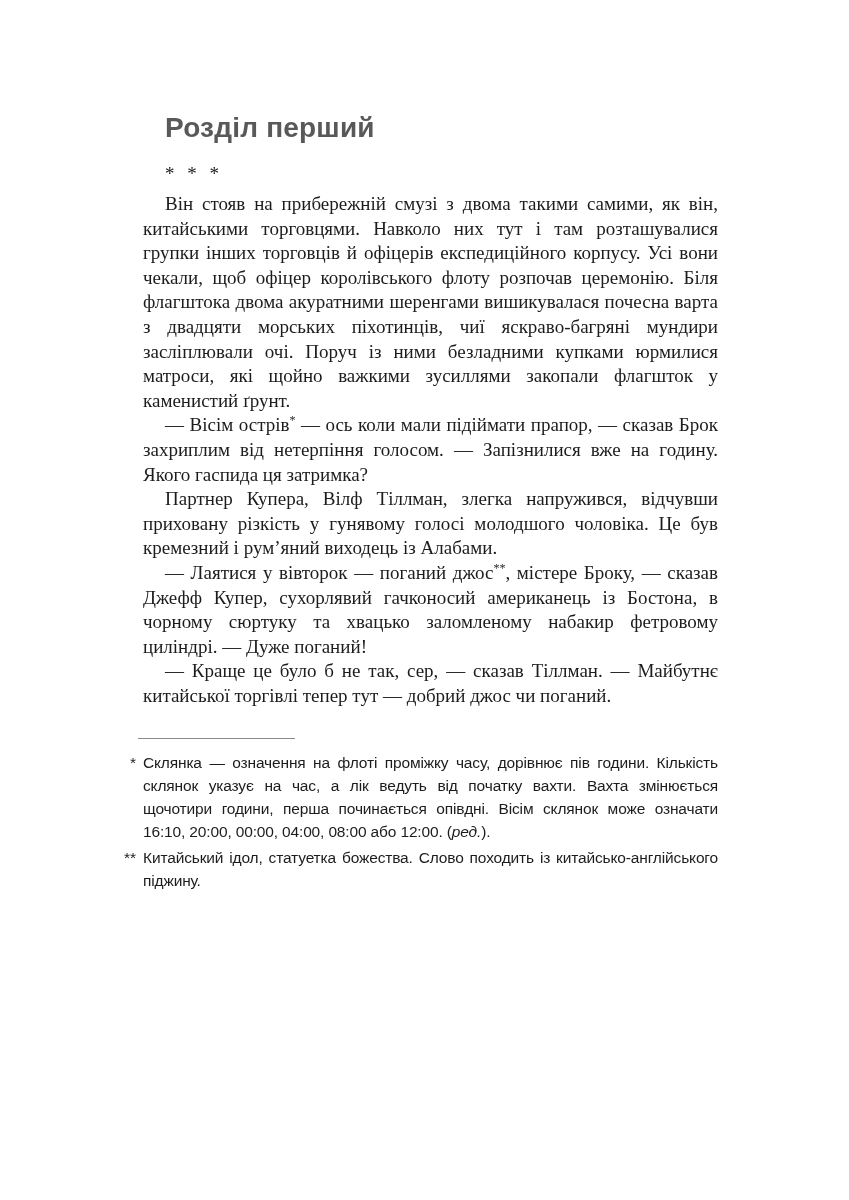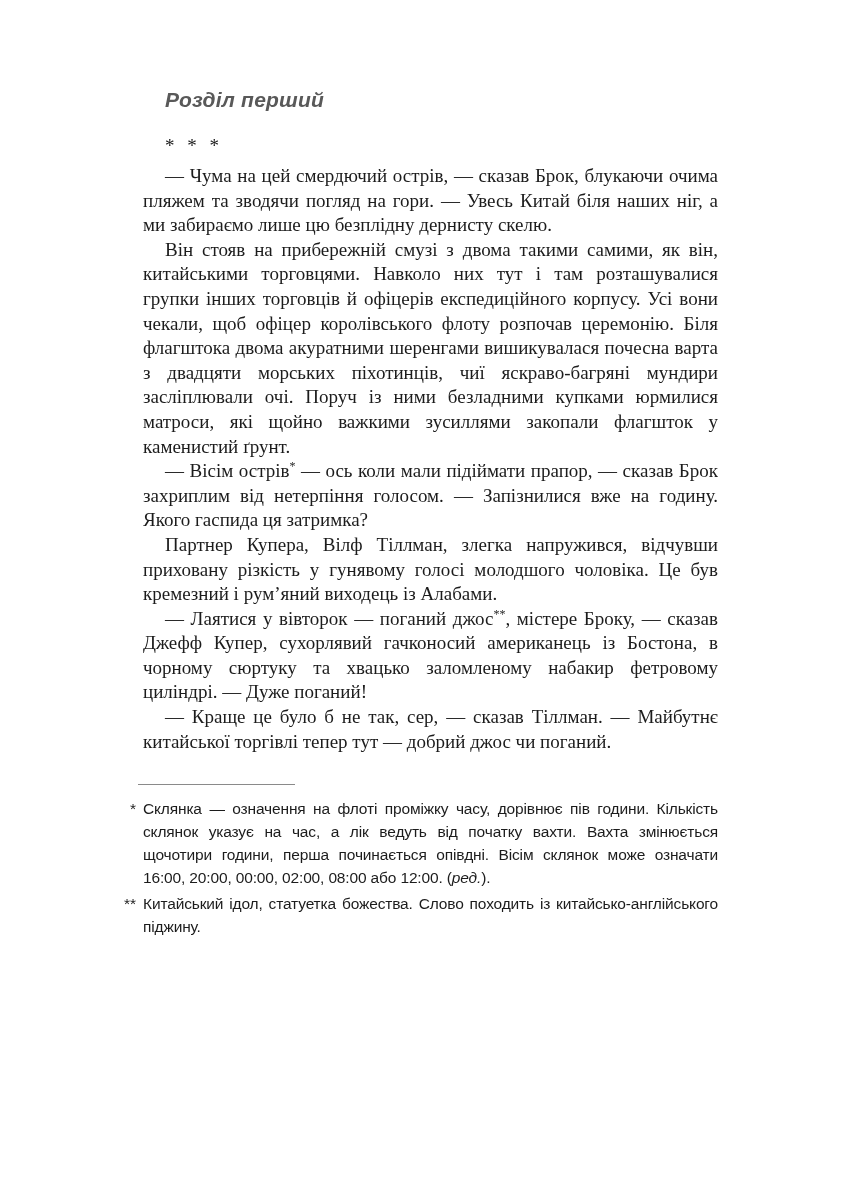--- a/index.html
+++ b/index.html
@@ -21,29 +21,28 @@
     margin:0 auto;
     overflow:hidden;
   }
   .content{
     position:absolute;
     left:143px;
     top:0;
     width:575px;
   }
   .chapter-heading{
-    margin:84px 0 0 0;
+    margin:112px 0 0 0;
     padding-left:22px;
     font-family:"Liberation Sans","DejaVu Sans",sans-serif;
     font-weight:bold;
-    font-size:21px;
+    font-size:28px;
     line-height:32px;
     letter-spacing:.2px;
     color:var(--heading-color);
-    font-style:italic;
   }
   .separator{
     margin-top:18px;
     padding-left:22px;
     font-size:19px;
     line-height:24px;
     letter-spacing:4px;
     color:var(--body-color);
   }
   .body-text{
@@ -92,26 +91,25 @@
   .footnote em{font-style:italic;}
 </style>
 </head>
 <body>
 
 <div class="page">
   <div class="content">
     <h1 class="chapter-heading">Розділ перший</h1>
     <div class="separator">* * *</div>
     <div class="body-text">
-        <p><span>— Чума на цей смердючий острів, — сказав Брок, блукаючи очима пляжем та зводячи погляд на гори. — Увесь Китай біля наших ніг, а ми забираємо лише цю безплідну дернисту скелю.</span></p>
         <p><span>Він стояв на прибережній смузі з двома такими самими, як він, китайськими торговцями. Навколо них тут і там розташувалися групки інших торговців й офіцерів експедиційного корпусу. Усі вони чекали, щоб офіцер королівського флоту розпочав церемонію. Біля флагштока двома акуратними шеренгами вишикувалася почесна варта з двадцяти морських піхотинців, чиї яскраво-багряні мундири засліплювали очі. Поруч із ними безладними купками юрмилися матроси, які щойно важкими зусиллями закопали флагшток у каменистий ґрунт.</span></p>
         <p><span>— Вісім острів</span><sup>*</sup><span> — ось коли мали підіймати прапор, — сказав Брок захриплим від нетерпіння голосом. — Запізнилися вже на годину. Якого гаспида ця затримка?</span></p>
         <p><span>Партнер Купера, Вілф Тіллман, злегка напружився, відчувши приховану різкість у гунявому голосі молодшого чоловіка. Це був кремезний і рум’яний виходець із Алабами.</span></p>
         <p><span>— Лаятися у вівторок — поганий джос</span><sup>**</sup><span>, містере Броку, — сказав Джефф Купер, сухорлявий гачконосий американець із Бостона, в чорному сюртуку та хвацько заломленому набакир фетровому циліндрі. — Дуже поганий!</span></p>
         <p><span>— Краще це було б не так, сер, — сказав Тіллман. — Майбутнє китайської торгівлі тепер тут — добрий джос чи поганий.</span></p>
       </div>
     <div class="footnote-divider"></div>
     <div class="footnotes">
-        <div class="footnote"><span class="fn-marker">*</span><span>Склянка — означення на флоті проміжку часу, дорівнює пів години. Кількість склянок указує на час, а лік ведуть від початку вахти. Вахта змінюється щочотири години, перша починається опівдні. Вісім склянок може означати 16:00, 20:00, 00:00, 02:00, 08:00 або 12:00. (</span><em>ред.</em><span>).</span></div>
+        <div class="footnote"><span class="fn-marker">*</span><span>Склянка — означення на флоті проміжку часу, дорівнює пів години. Кількість склянок указує на час, а лік ведуть від початку вахти. Вахта змінюється щочотири години, перша починається опівдні. Вісім склянок може означати 16:10, 20:00, 00:00, 04:00, 08:00 або 12:00. (</span><em>ред.</em><span>).</span></div>
         <div class="footnote"><span class="fn-marker">**</span><span>Китайський ідол, статуетка божества. Слово походить із китайсько-англійського піджину.</span></div>
       </div>
   </div>
 </div>
 
 </body></html>

